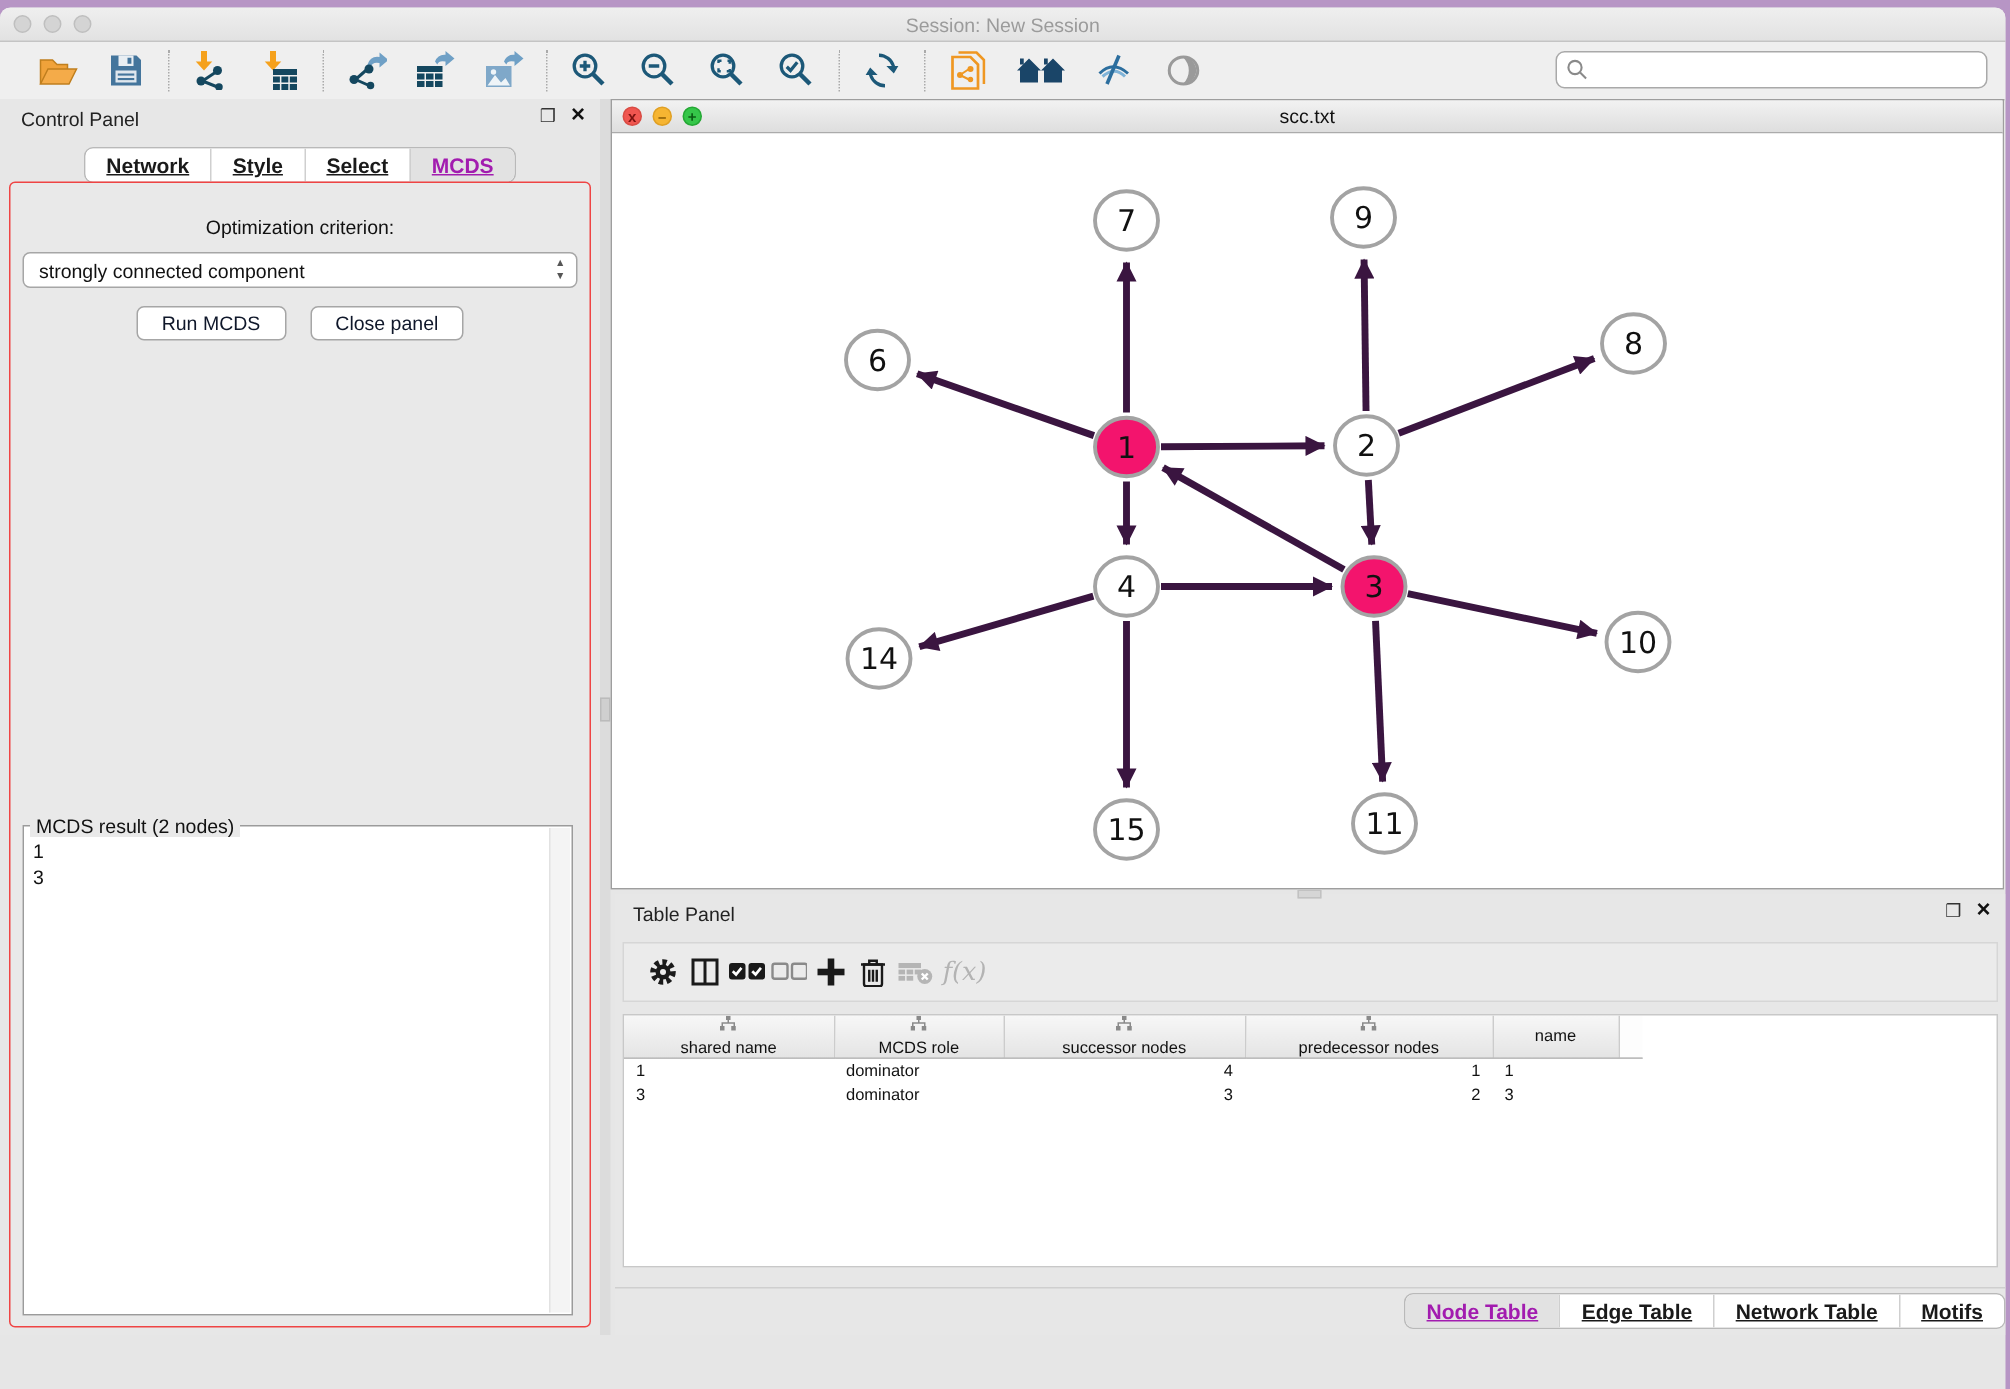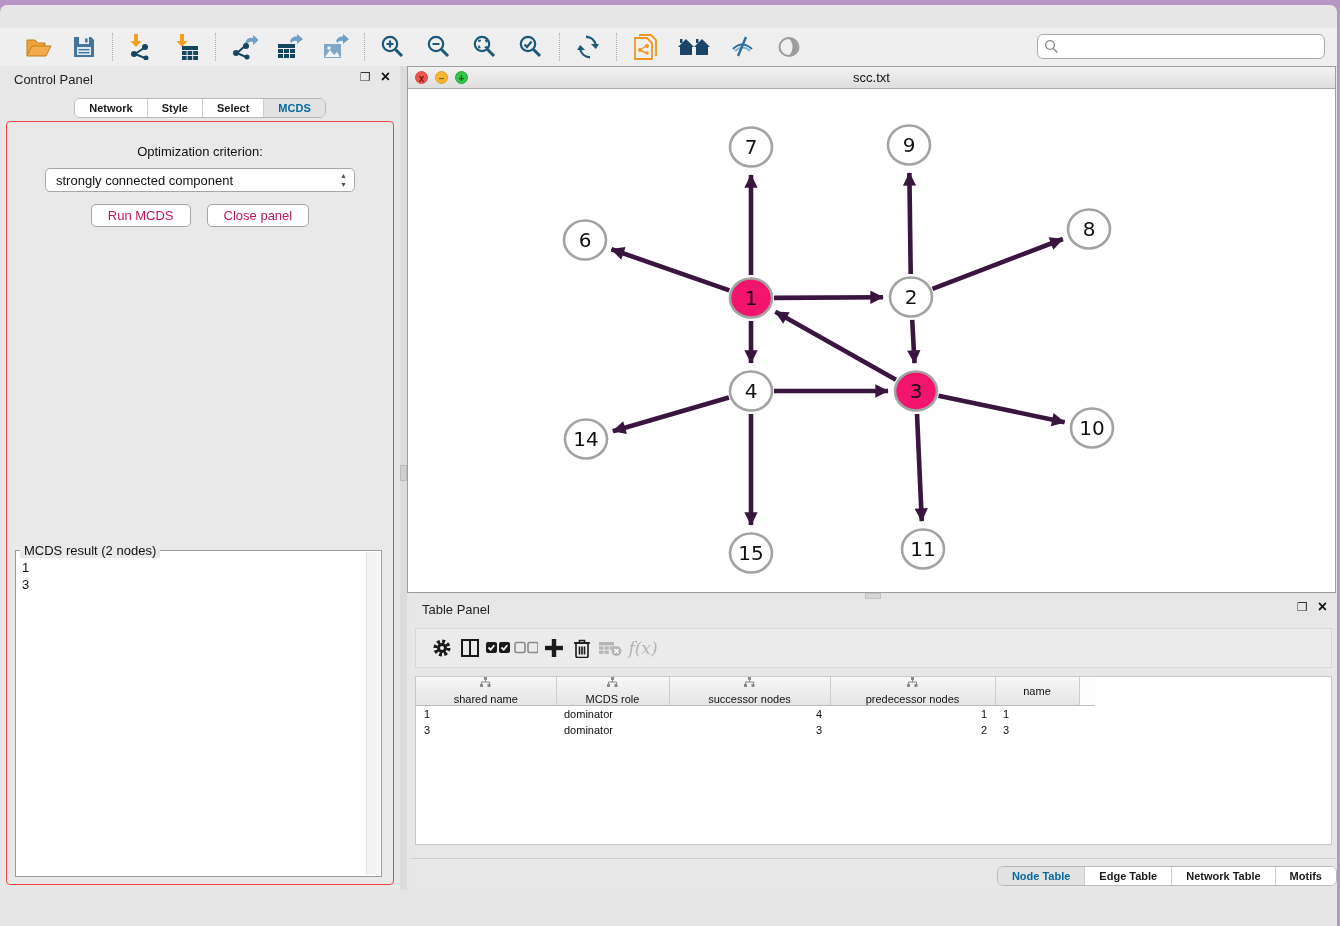--- a/index.html
+++ b/index.html
@@ -27,35 +27,35 @@
 
   
   .control-panel { position:absolute; top:61px; left:0; width:400px; bottom:36px; background:#e7e7e7; }
   .panel-head { position:relative; height:26px; }
   .panel-title { position:absolute; left:14px; top:6px; font-size:13px; color:#222; }
   .panel-ctls { position:absolute; right:10px; top:4px; display:flex; gap:10px; align-items:center; }
   .glyph-float { font-size:12px; color:#333; font-weight:700; }
   .glyph-close { font-size:16px; color:#111; font-weight:700; line-height:12px; }
   .seg-row { display:flex; justify-content:center; margin-top:6px; }
   .seg { display:flex; border:1px solid #b9b9b9; border-radius:6px; overflow:hidden; background:#fff; }
-  .seg-item { padding:3px 14px; font-size:11px; font-weight:600; color:#1a1a1a; background:#fff;
-              border-left:1px solid #cfcfcf; cursor:pointer; }
+  .seg-item { padding:3px 14px; font-size:14px; font-weight:600; color:#1a1a1a; background:#fff;
+              border-left:1px solid #cfcfcf; cursor:pointer;text-decoration:underline; }
   .seg-item:first-child { border-left:none; }
-  .seg-item.disabled { background:#e2e2e2; color:#0369a1; }
+  .seg-item.disabled { background:#e2e2e2; color:#a21caf; }
   .cp-body { position:absolute; top:55px; left:6px; right:6px; bottom:5px;
              background:#e9e9e9; border:1px solid #ef4444; border-radius:4px; }
   .opt-label { text-align:center; margin-top:22px; font-size:13px; color:#111; }
-  .select-box { position:relative; margin:9px auto 0; width:310px; height:24px; background:#fff;
+  .select-box { position:relative; margin:9px auto 0; width:370px; height:24px; background:#fff;
                 border:1px solid #a6a6a6; border-radius:5px; font-size:13px; color:#111;
                 display:flex; align-items:center; padding:0 10px; cursor:pointer; }
   .select-steppers { position:absolute; right:7px; top:2px; display:flex; flex-direction:column;
                      font-size:7px; color:#555; line-height:9px; }
   .btn-row { display:flex; justify-content:center; gap:16px; margin-top:12px; }
   .mac-btn { background:#fff; border:1px solid #a6a6a6; border-radius:5px; padding:3px 16px;
-             font-size:13px; color:#be185d; font-family:inherit; cursor:pointer; }
+             font-size:13px; color:#0f172a; font-family:inherit; cursor:pointer; }
   .result-box { position:absolute; left:8px; right:11px; top:428px; bottom:7px;
                 border:1px solid #9b9b9b; background:#fff; }
   .result-legend { position:absolute; top:-8px; left:4px; background:#e9e9e9; padding:0 4px;
                    font-size:13px; color:#111; }
   .result-text { position:absolute; inset:8px 16px 2px 6px; font-size:13px; color:#111; line-height:17px;
                  white-space:pre-line; }
   .result-scroll { position:absolute; top:1px; bottom:1px; right:1px; width:14px; background:#f4f4f4;
                    border-left:1px solid #e2e2e2; }
 
   
@@ -107,20 +107,28 @@
                 padding:0 10px; font-size:12px; color:#111; cursor:pointer; }
   .green-dot { width:12px; height:12px; border-radius:50%; background:#1e8e3e; }
 
   svg text { font-family:"DejaVu Sans",sans-serif; }
 </style>
 </head>
 <body>
 
 <div class="window">
 
+  <div class="titlebar">
+    <div class="lights">
+      <span class="light"></span>
+      <span class="light"></span>
+      <span class="light"></span>
+    </div>
+    <div class="win-title">Session: New Session</div>
+  </div>
 
   <div class="toolbar">
     <div class="tb-group">
       <span class="tb-btn">
         <svg width="27" height="24" viewBox="0 0 27 24">
             <path d="M2 21 V5 h8 l3 3 h7 v3" fill="#f0a23a" stroke="#c07f1e"></path>
             <path d="M2 21 L7 11 h19 l-5 10 z" fill="#f4ab49" stroke="#c07f1e"></path>
           </svg>
       </span>
       <span class="tb-btn">

